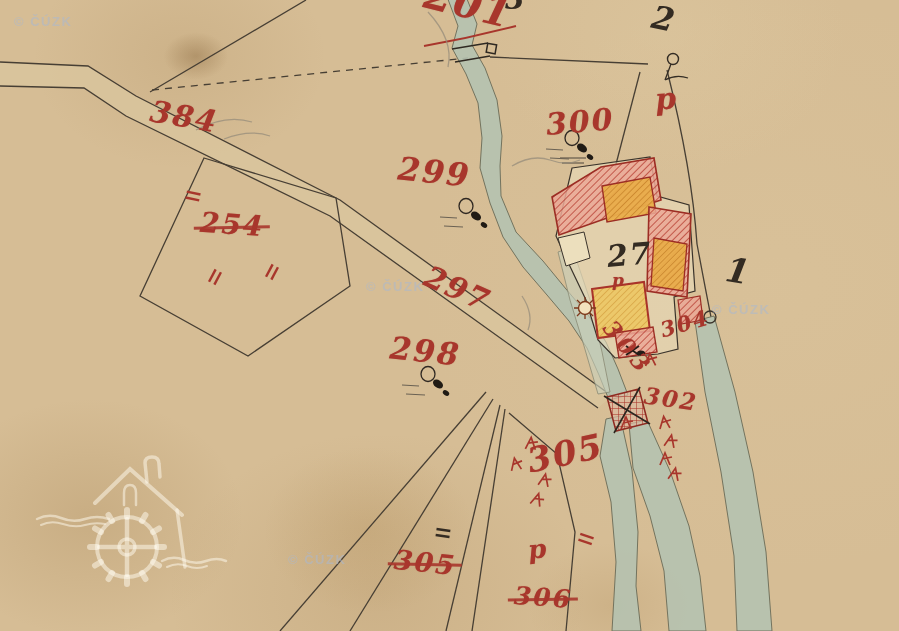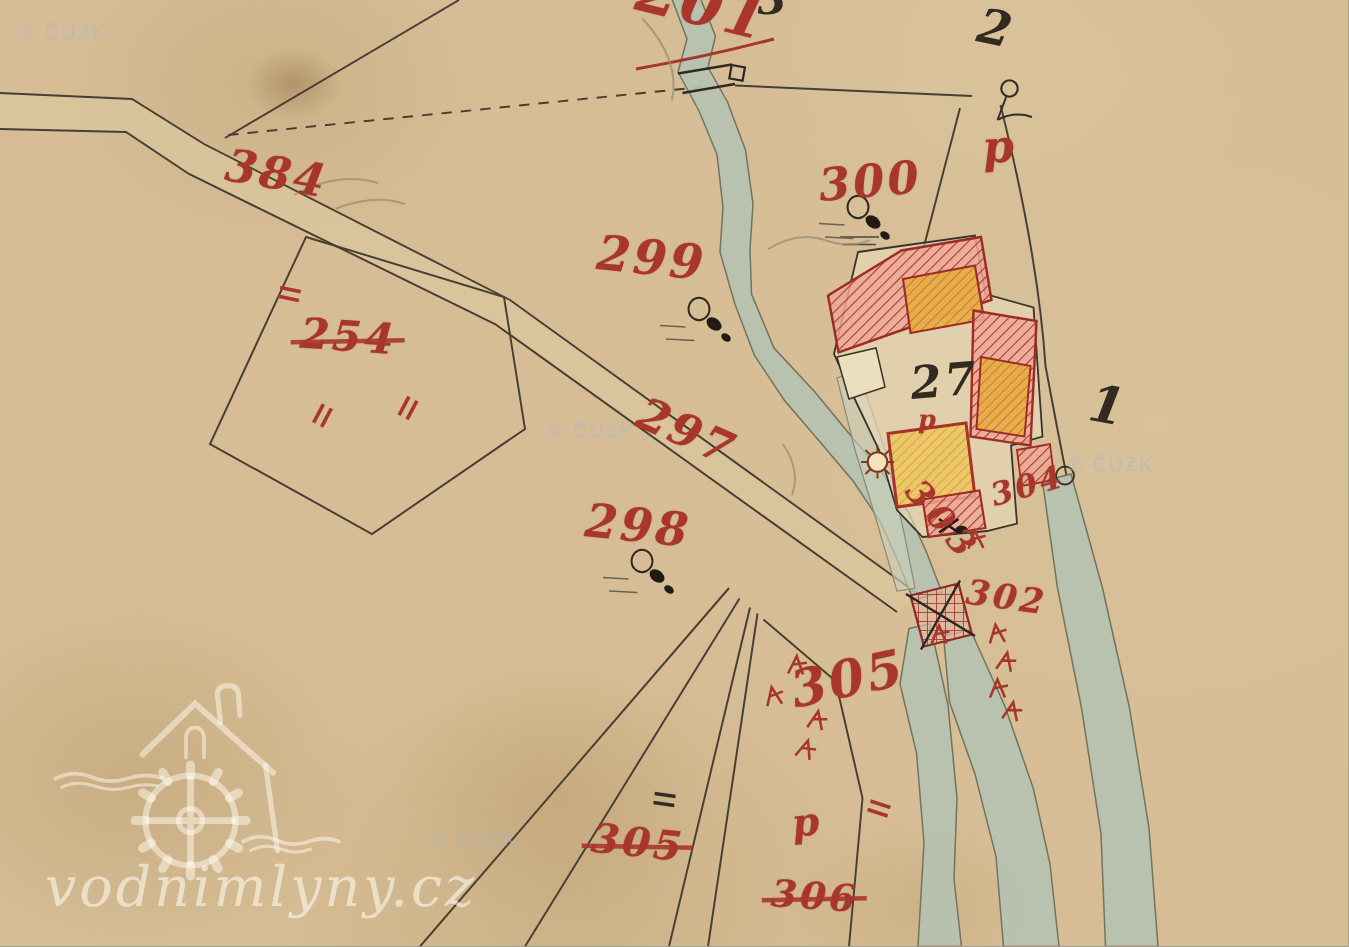--- a/index.html
+++ b/index.html
@@ -23,21 +23,21 @@
     font-family:"DejaVu Serif", serif;font-style:italic;font-weight:700;
     letter-spacing:2px;
   }
   .lbl.red{color:#a8362c;text-shadow:0 0 1px rgba(150,40,30,.35);}
   .lbl.black{color:#332b22;}
   .lbl .strike{
     position:absolute;left:-6px;right:-6px;top:52%;height:3px;
     background:currentColor;transform:rotate(-5deg);opacity:.9;display:block;
   }
   .cuzk{
-    position:absolute;font-size:13px;font-weight:400;letter-spacing:1.5px;
+    position:absolute;font-size:13px;font-weight:700;letter-spacing:1.5px;
     color:rgba(170,184,208,.55);white-space:nowrap;
   }
   .site-mark{
     position:absolute;left:30px;top:570px;
     font-family:"DejaVu Serif", serif;font-style:italic;
     font-size:37px;letter-spacing:2px;color:rgba(255,252,242,.58);
   }
   .pencil{stroke:#968c7b;fill:none;stroke-width:1.3;opacity:.75;}
   .bline{stroke:#473f34;stroke-width:1.3;fill:none;}
 </style>
@@ -263,21 +263,20 @@
       <circle cx="102" cy="92" r="30" stroke-width="4"></circle>
       <path d="M132,92 L139,92 M128,107 L134,110.5 M117,118 L120.5,124 M102,122 L102,129 M87,118 L83.5,124 M76,107 L70,110.5 M72,92 L65,92 M76,77 L70,73.5 M87,66 L83.5,60 M102,62 L102,55 M117,66 L120.5,60 M128,77 L134,73.5" stroke-width="6"></path>
       <path d="M102,64 L102,120 M74,92 L130,92" stroke-width="4.5"></path>
       <circle cx="102" cy="92" r="8" stroke-width="3.5"></circle>
       <path d="M12,64 q12,-6 24,-1 t24,1 t24,0" stroke-width="2.5"></path>
       <path d="M16,70 q10,-5 22,-1 t22,1 t20,-1" stroke-width="2"></path>
       <path d="M137,106 q11,-6 22,-1 t22,1 t20,0" stroke-width="2.5"></path>
       <path d="M142,112 q10,-5 20,-1 t20,0" stroke-width="2"></path>
     </g>
   </svg>
-  <div class="site-mark">vodnimlyny.cz</div>
 
   <div id="cuzk-layer">
       <span class="cuzk" style="left: 14px; top: 14px;">© ČÚZK</span>
       <span class="cuzk" style="left: 366px; top: 279px;">© ČÚZK</span>
       <span class="cuzk" style="left: 712px; top: 302px;">© ČÚZK</span>
       <span class="cuzk" style="left: 288px; top: 552px;">© ČÚZK</span>
     </div>
 
 </div>
 

